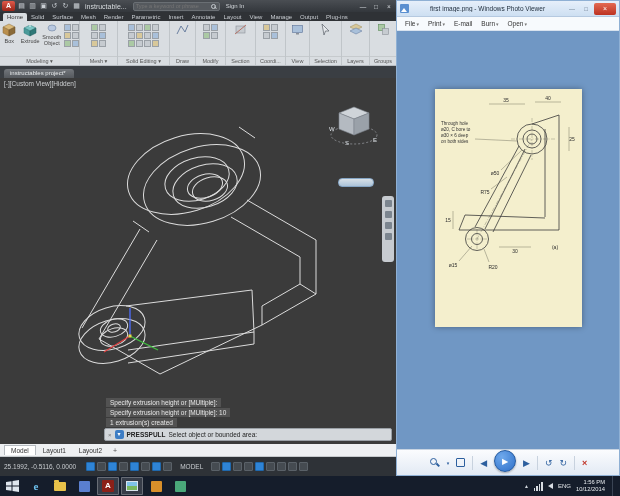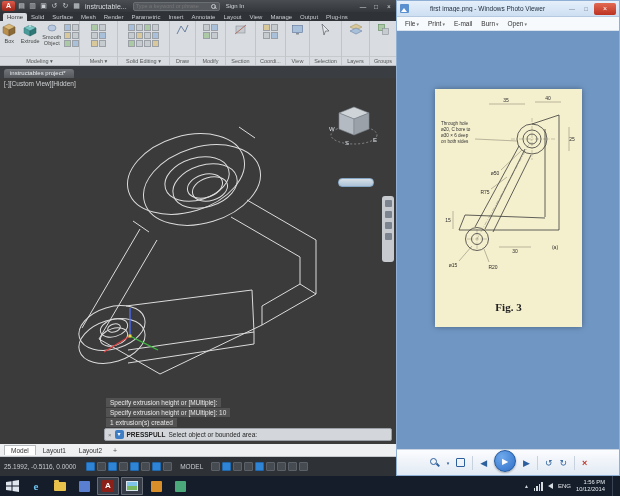--- a/index.html
+++ b/index.html
@@ -581,21 +581,20 @@
             <text x="137" y="52">25</text>
             <text x="60" y="86">ø50</text>
             <text x="50" y="105">R75</text>
             <text x="13" y="133">15</text>
             <text x="80" y="164">30</text>
             <text x="18" y="178">ø15</text>
             <text x="58" y="180">R20</text>
             <text x="120" y="160">(a)</text>
           </g>
         </svg>
-        <div class="fig-cap">Fig. 3</div>
       </div>
     </div>
 
     <div class="pv-toolbar">
       <span class="tb-zoom"></span>
       <span class="tb-caret">▾</span>
       <span class="tb-fit"></span>
       <span class="tb-sep"></span>
       <span class="tb-glyph">◀</span>
       <span class="tb-play">▶</span>

